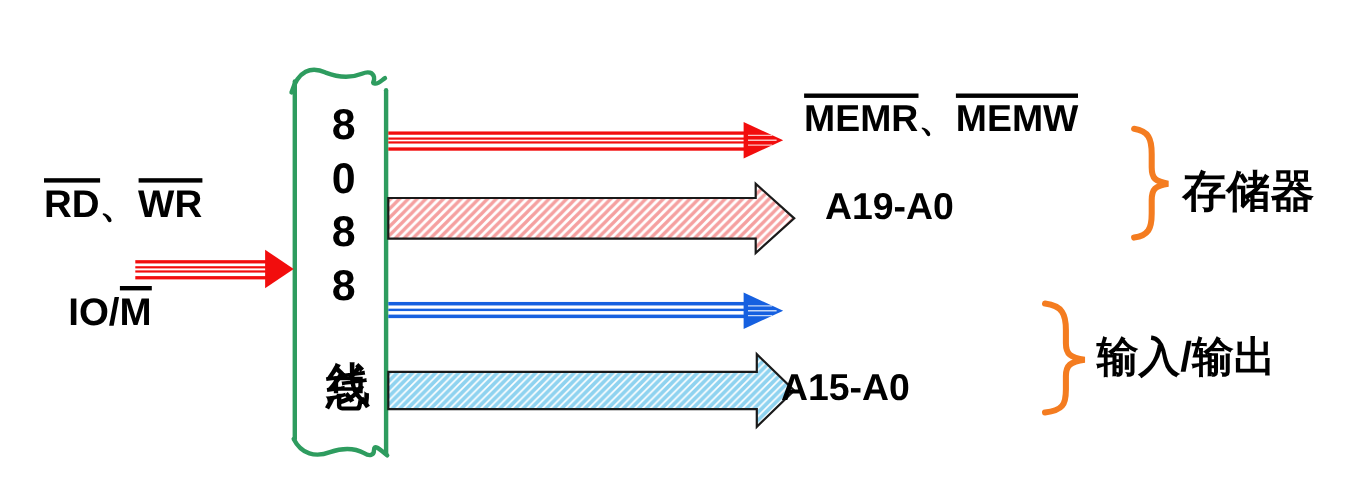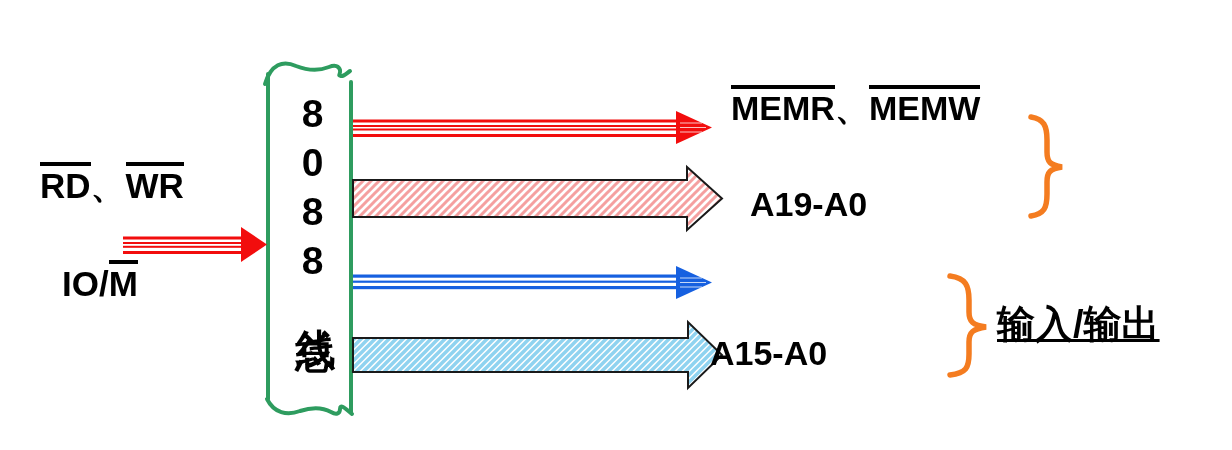--- a/index.html
+++ b/index.html
@@ -112,22 +112,23 @@
   <div class="sig" style="left:62px;top:260px;">
     <span class="noov">IO/</span><span class="ov">M</span>
   </div>
 
   <div class="vtext chip" style="left:290px;top:92px;">8088</div>
   <div class="vtext buslabel" style="left:289px;top:300px;">总线</div>
 
   <div class="sig f34" style="left:731px;top:85px;">
     <span class="ov">MEMR</span><span class="noov">、</span><span class="ov">MEMW</span>
   </div>
-  <div class="sig f34" style="left:750px;top:181px;">
+  <div class="sig f34" style="left:750px;top:165px;">
     <span class="noov">A19-A0</span>
   </div>
+  <div class="cjk" style="left:1075px;top:146px;font-size:40px;">存储器</div>
 
   <div class="sig f34" style="left:710px;top:330px;">
     <span class="noov">A15-A0</span>
   </div>
-  <div class="cjk" style="left:997px;top:299px;font-size:38px;text-decoration:underline;">输入/输出</div>
+  <div class="cjk" style="left:997px;top:299px;font-size:38px;">输入/输出</div>
 
 </div>
 
 </body></html>

